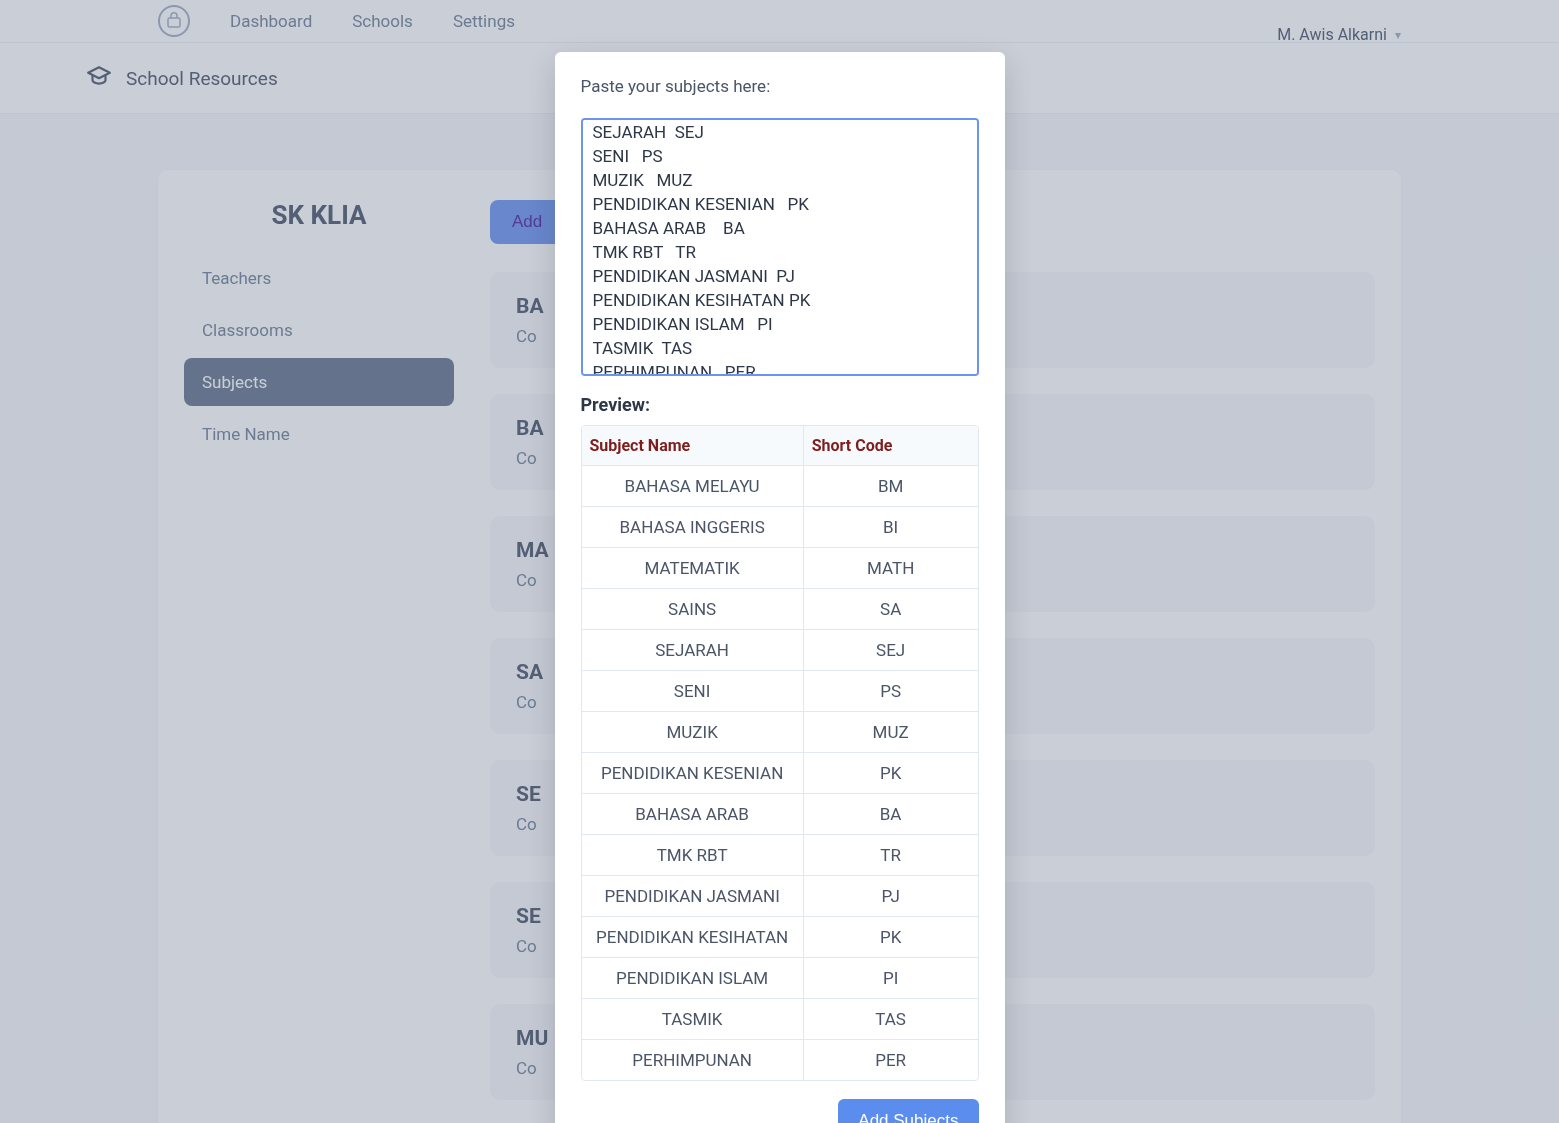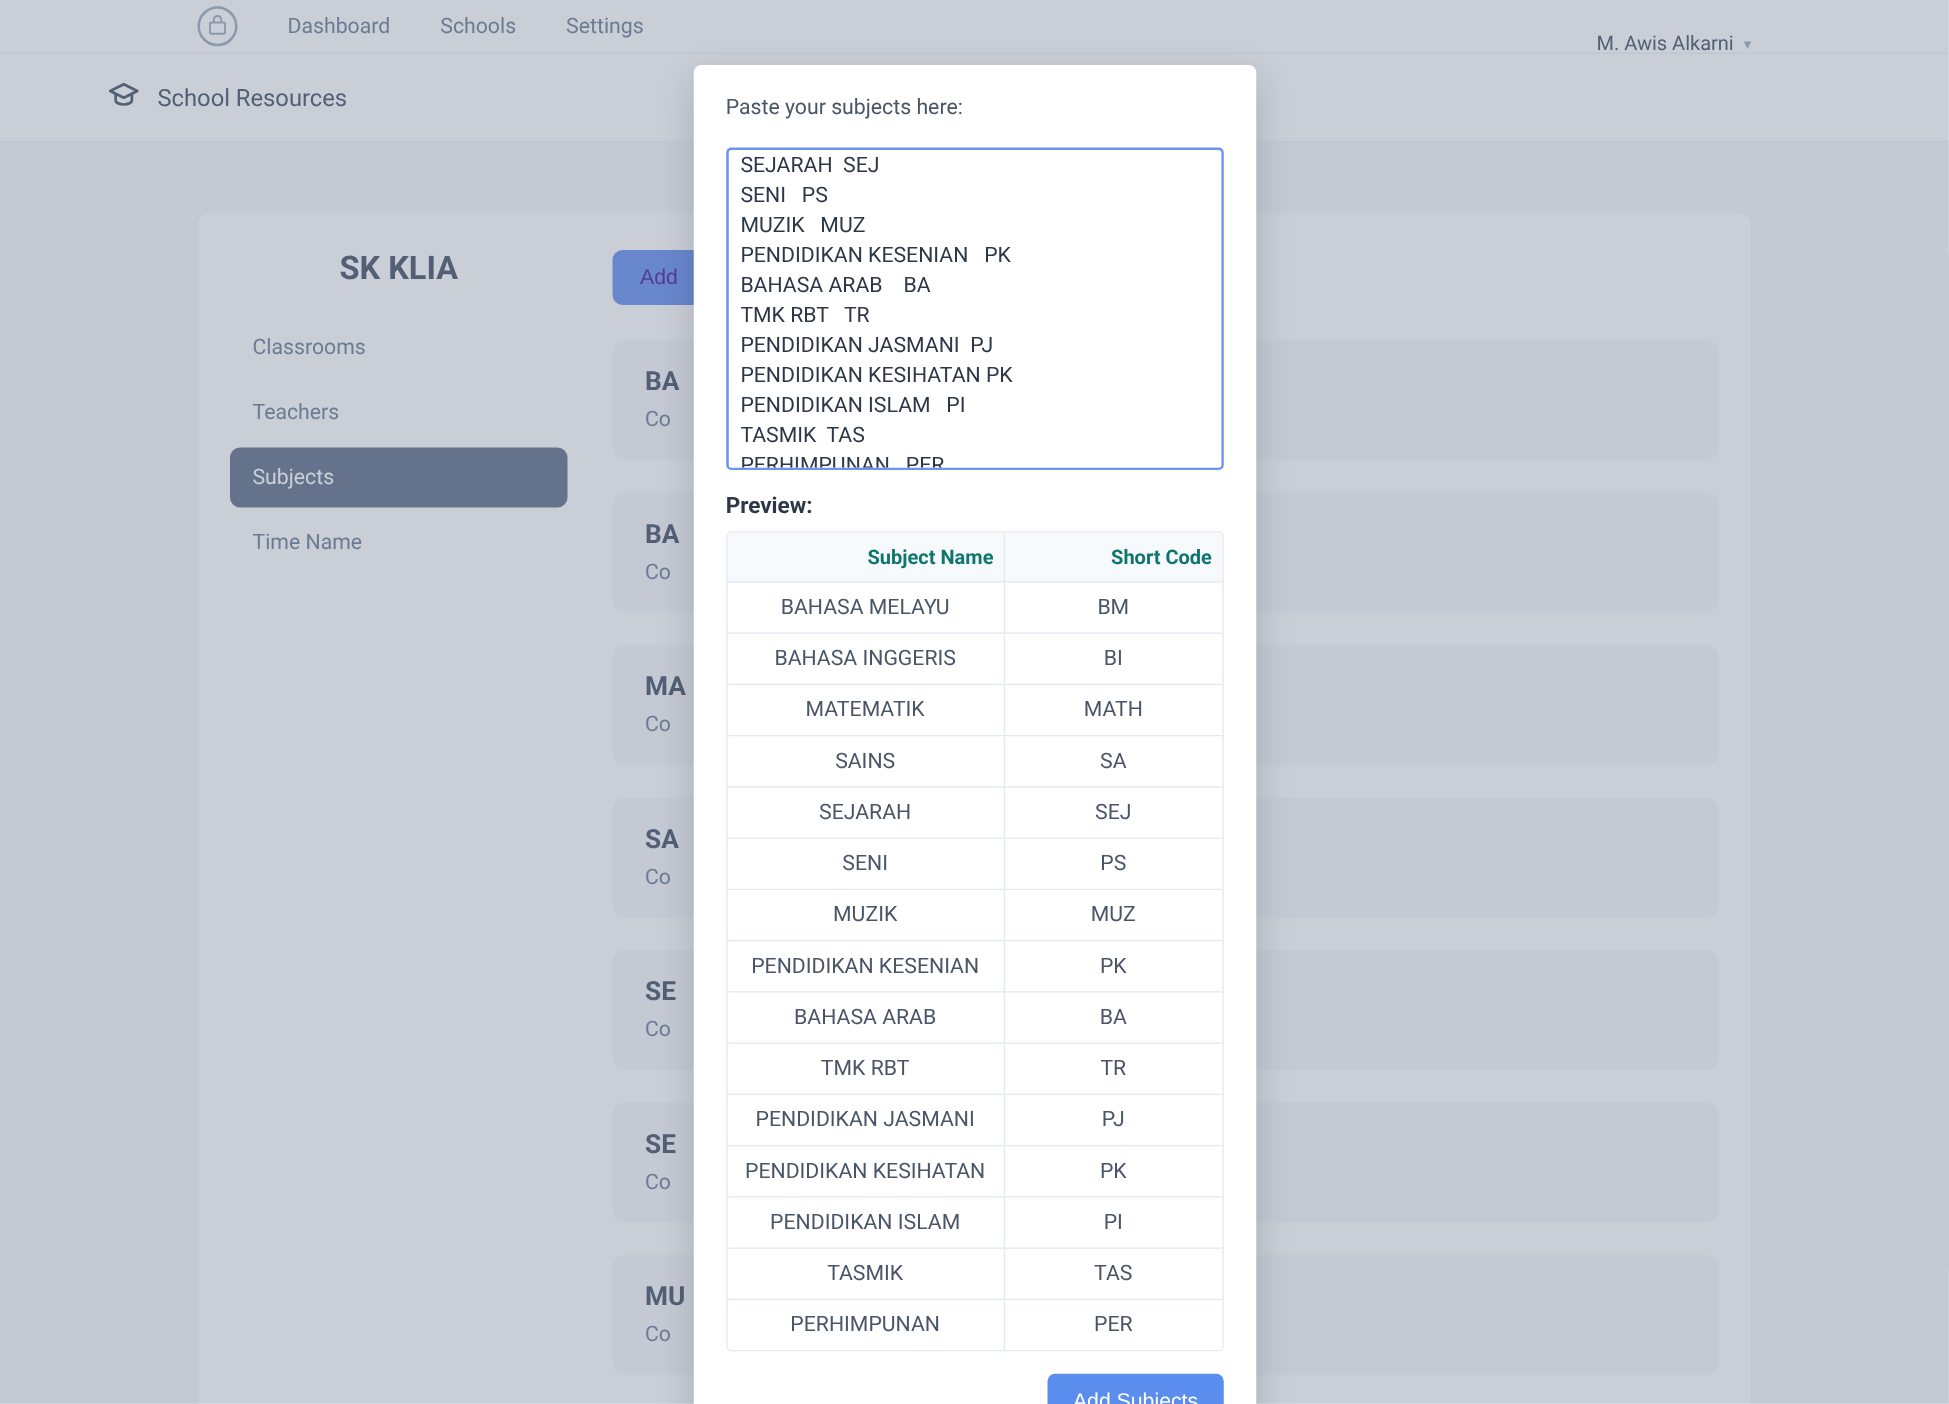--- a/index.html
+++ b/index.html
@@ -31,21 +31,21 @@
   .subject-sub { font-size: 17px; color: #718096; }
 
   
   .overlay { position: absolute; inset: 0; background: rgba(100, 116, 139, 0.35); display: flex; justify-content: center; align-items: flex-start; }
   .modal { margin-top: 52px; width: 450px; background: #fff; border-radius: 6px; padding: 24px 26px 26px 26px; box-shadow: 0 10px 30px rgba(0,0,0,0.15); }
   .modal-label { font-size: 17px; color: #4a5568; margin-bottom: 22px; }
   .paste-area { width: 100%; height: 258px; border: 2px solid #6b93f0; border-radius: 4px; padding: 0 10px 8px 10px; font-family: inherit; font-size: 17px; line-height: 24px; color: #2d3748; resize: none; overflow-y: scroll; outline: none; }
   .preview-label { font-size: 18px; font-weight: 700; color: #2d3748; margin: 14px 0 10px 0; }
   .preview-table-wrap { border: 1px solid #e2e8f0; border-radius: 4px; overflow: hidden; }
   table { width: 100%; border-collapse: collapse; }
-  th { background: #f7fafc; font-size: 16px; font-weight: 700; color: #0f766e; padding: 10px 8px; text-align: right; border-bottom: 1px solid #e2e8f0; }
+  th { background: #f7fafc; font-size: 16px; font-weight: 700; color: #7f1d1d; padding: 10px 8px; text-align: left; border-bottom: 1px solid #e2e8f0; }
   th:first-child { border-right: 1px solid #e2e8f0; width: 56%; }
   td { font-size: 17px; color: #4a5568; padding: 10px 8px; text-align: center; border-top: 1px solid #e2e8f0; }
   td:first-child { border-right: 1px solid #e2e8f0; }
   .modal-footer { display: flex; justify-content: flex-end; margin-top: 18px; }
   .submit-btn { background: #5b8def; color: #fff; border: none; border-radius: 6px; padding: 12px 20px; font-size: 17px; cursor: pointer; }
 
   
   .paste-area::-webkit-scrollbar { width: 14px; }
   .paste-area::-webkit-scrollbar-thumb { background: #cbd5e0; border-radius: 7px; border: 3px solid #fff; }
   .paste-area::-webkit-scrollbar-track { background: #fff; }
@@ -79,22 +79,22 @@
       </svg>
   </span>
   <span class="subheader-title">School Resources</span>
 </div>
 
 <div class="page-body">
   <div class="card">
     <div class="side">
       <div class="school-name">SK KLIA</div>
       <div id="side-items">
+          <div class="side-item">Teachers</div>
           <div class="side-item">Classrooms</div>
-          <div class="side-item">Teachers</div>
           <div class="side-item active">Subjects</div>
           <div class="side-item">Time Name</div>
         </div>
     </div>
     <div class="main">
       <button class="add-btn">Add</button>
       <div id="cards">
           <div class="subject-card">
             <div class="subject-title">BA</div>
             <div class="subject-sub">Co</div>

